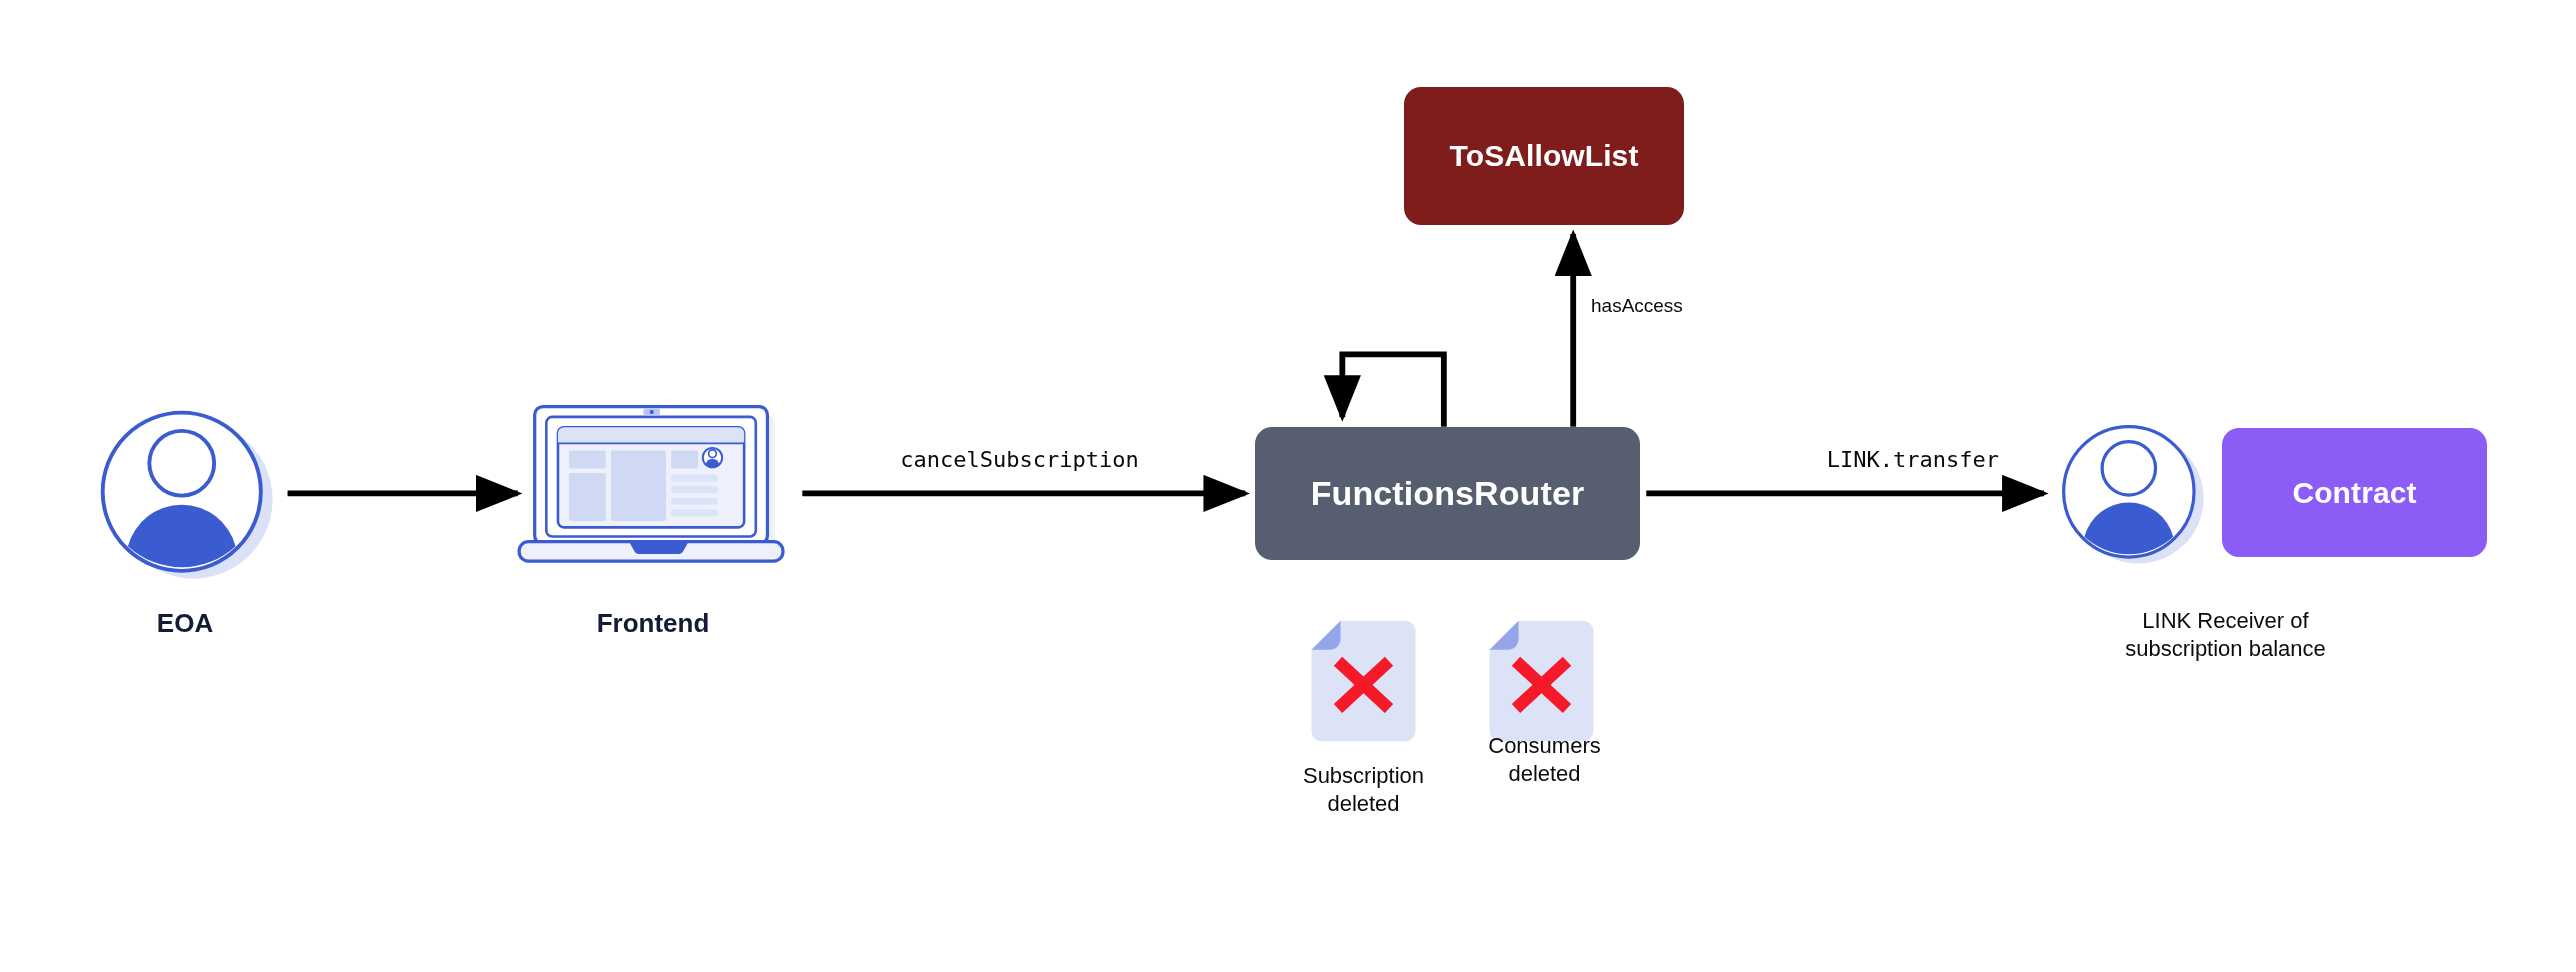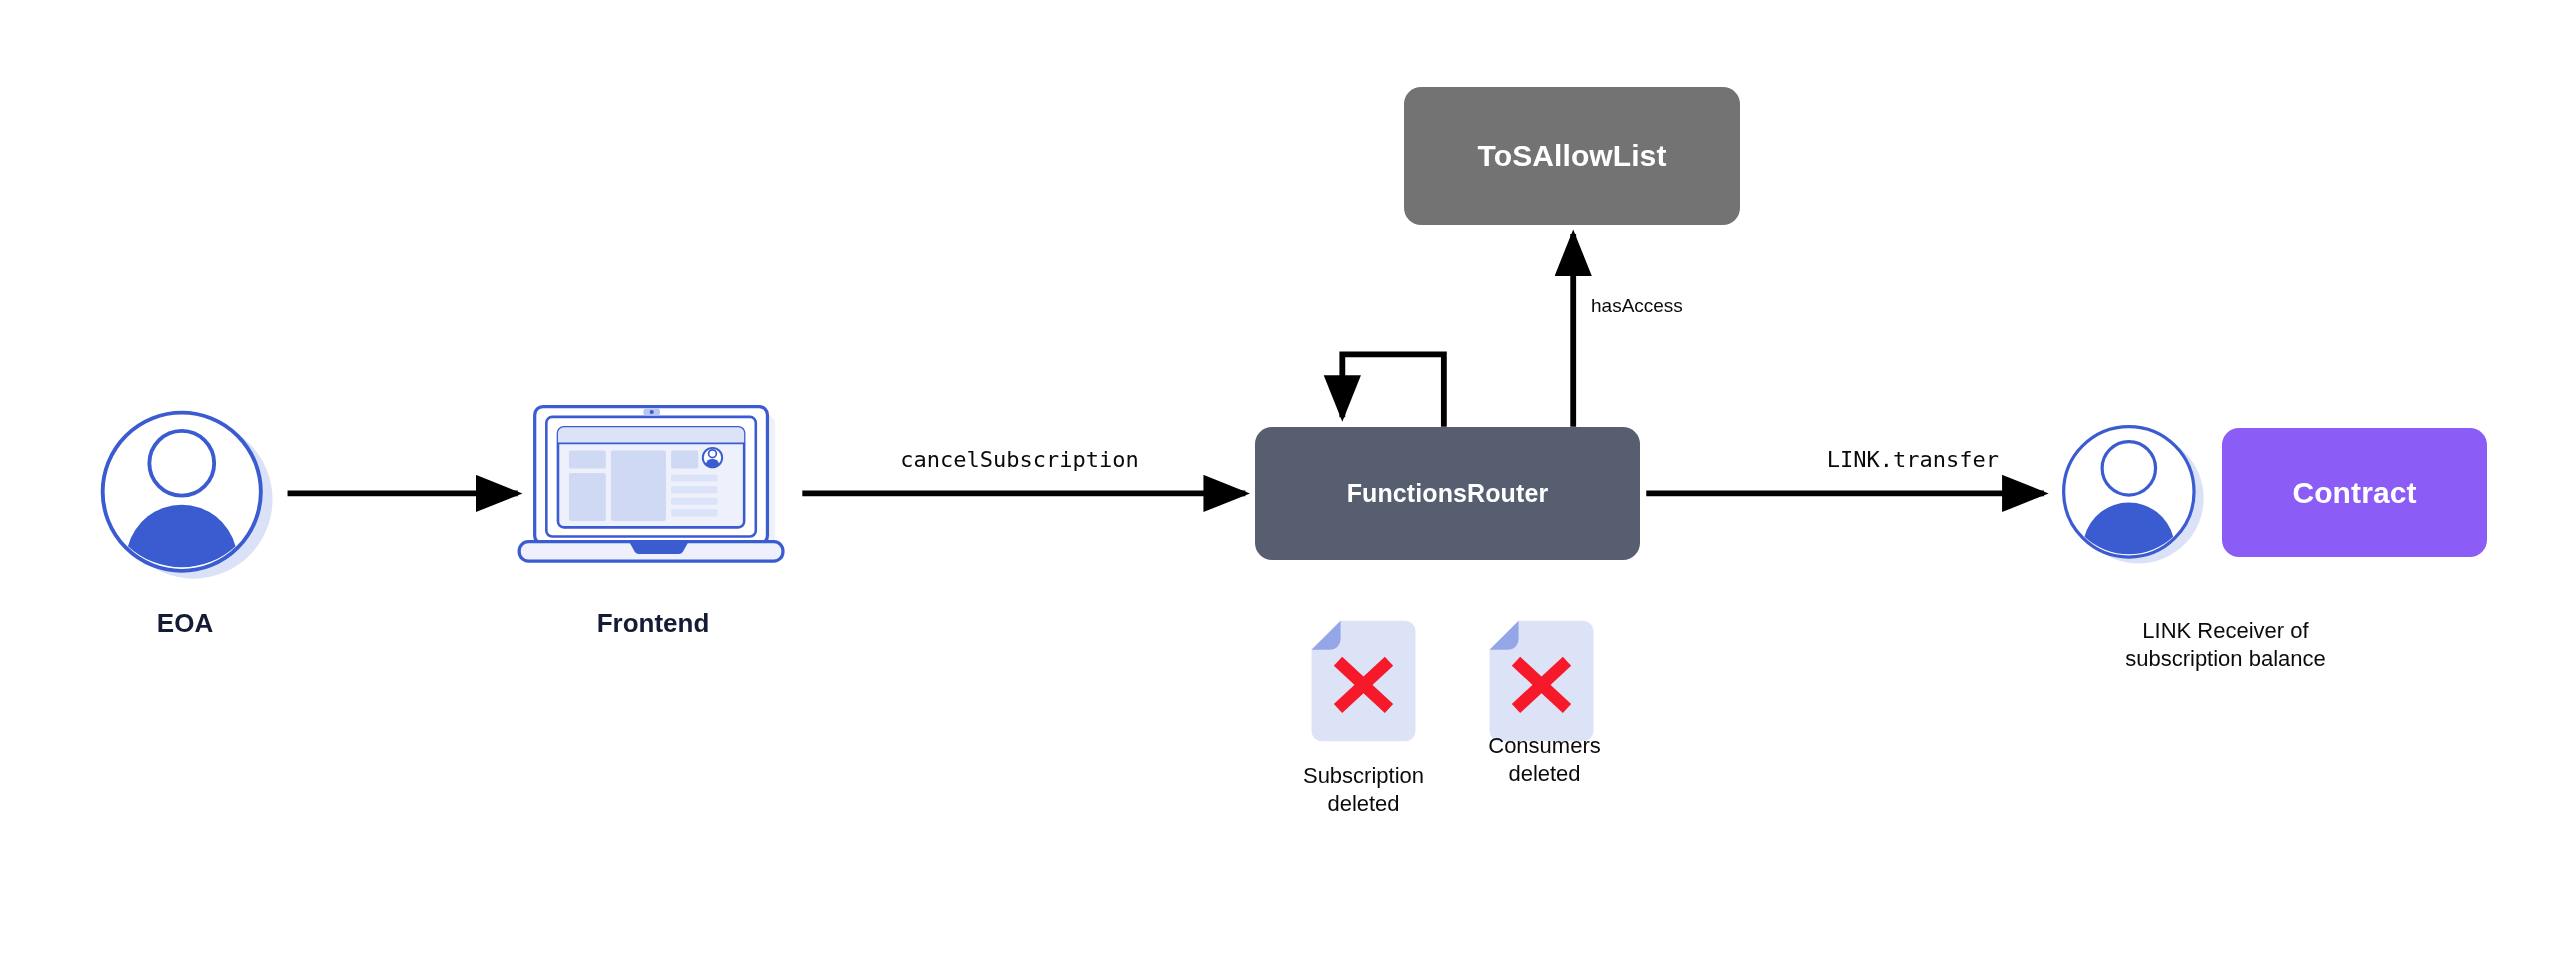--- a/index.html
+++ b/index.html
@@ -30,34 +30,34 @@
     font-family: "Liberation Sans", sans-serif;
     font-weight: bold;
     color: #ffffff;
     letter-spacing: 0.1px;
     text-align: center;
     white-space: nowrap;
   }
   #tos-allowlist-box {
     left: 1404px;
     top: 87px;
-    width: 336px;
+    width: 280px;
     height: 138px;
-    background: #737373;
+    background: #7f1d1d;
   }
   #tos-allowlist-box .box-label { font-size: 30px; }
 
   #functions-router-box {
     left: 1255px;
     top: 427px;
     width: 385px;
     height: 133px;
     background: #575e6f;
   }
-  #functions-router-box .box-label { font-size: 25px; }
+  #functions-router-box .box-label { font-size: 34px; }
 
   #contract-box {
     left: 2222px;
     top: 428px;
     width: 265px;
     height: 129px;
     background: #8b5cf6;
   }
   #contract-box .box-label { font-size: 30px; }
 
@@ -185,21 +185,21 @@
   <div class="box" id="contract-box">
     <span class="box-label">Contract</span>
   </div>
 
   <svg class="iconsvg" style="left:2054px; top:417px;" width="155" height="155" viewBox="0 0 290 290">
     <ellipse cx="158" cy="152" rx="122" ry="122" fill="#dbe2f8"></ellipse>
     <circle cx="140" cy="140" r="122" fill="#ffffff" stroke="#3b5bd1" stroke-width="6"></circle>
     <path d="M 140 160 a 86 86 0 0 1 83 64 a 122 122 0 0 1 -166 0 a 86 86 0 0 1 83 -64 z" fill="#3b5bd1"></path>
     <circle cx="140" cy="96" r="50" fill="#ffffff" stroke="#3b5bd1" stroke-width="6"></circle>
   </svg>
-  <div class="plain-caption" style="left:2025px; top:607px; width:401px;margin-top:10px;">
+  <div class="plain-caption" style="left:2025px; top:607px; width:401px;">
     <div>LINK Receiver of</div>
     <div>subscription balance</div>
   </div>
 
   <svg class="iconsvg" style="left:1307px; top:618px;" width="113" height="126" viewBox="0 0 175 195">
     <path d="M 52 4 H 152 a 16 16 0 0 1 16 16 V 175 a 16 16 0 0 1 -16 16 H 23 a 16 16 0 0 1 -16 -16 V 49 Z" fill="#dde3f7"></path>
     <path d="M 52 4 V 33 a 16 16 0 0 1 -16 16 H 7 Z" fill="#95a6e8"></path>
     <g stroke="#f5192a" stroke-width="19" stroke-linecap="butt">
       <line x1="48" y1="67" x2="127" y2="140"></line>
       <line x1="127" y1="67" x2="48" y2="140"></line>

